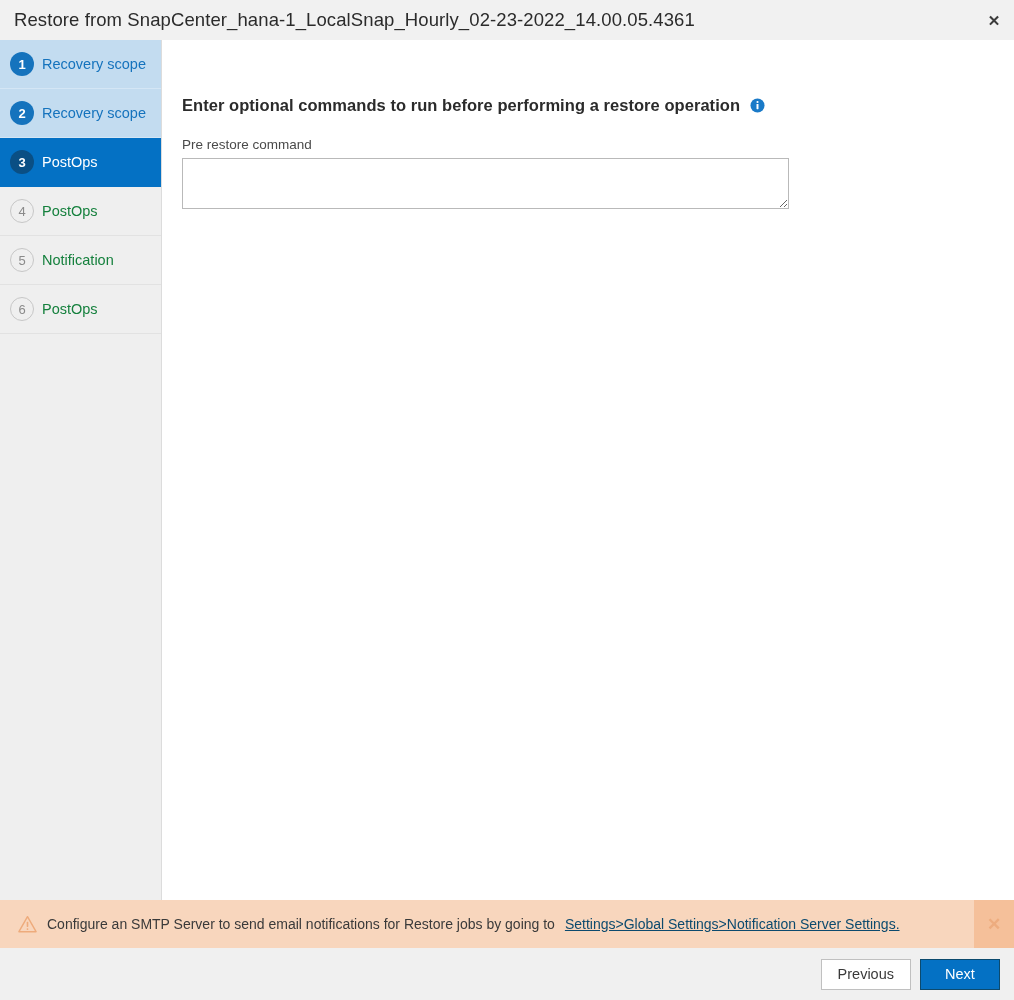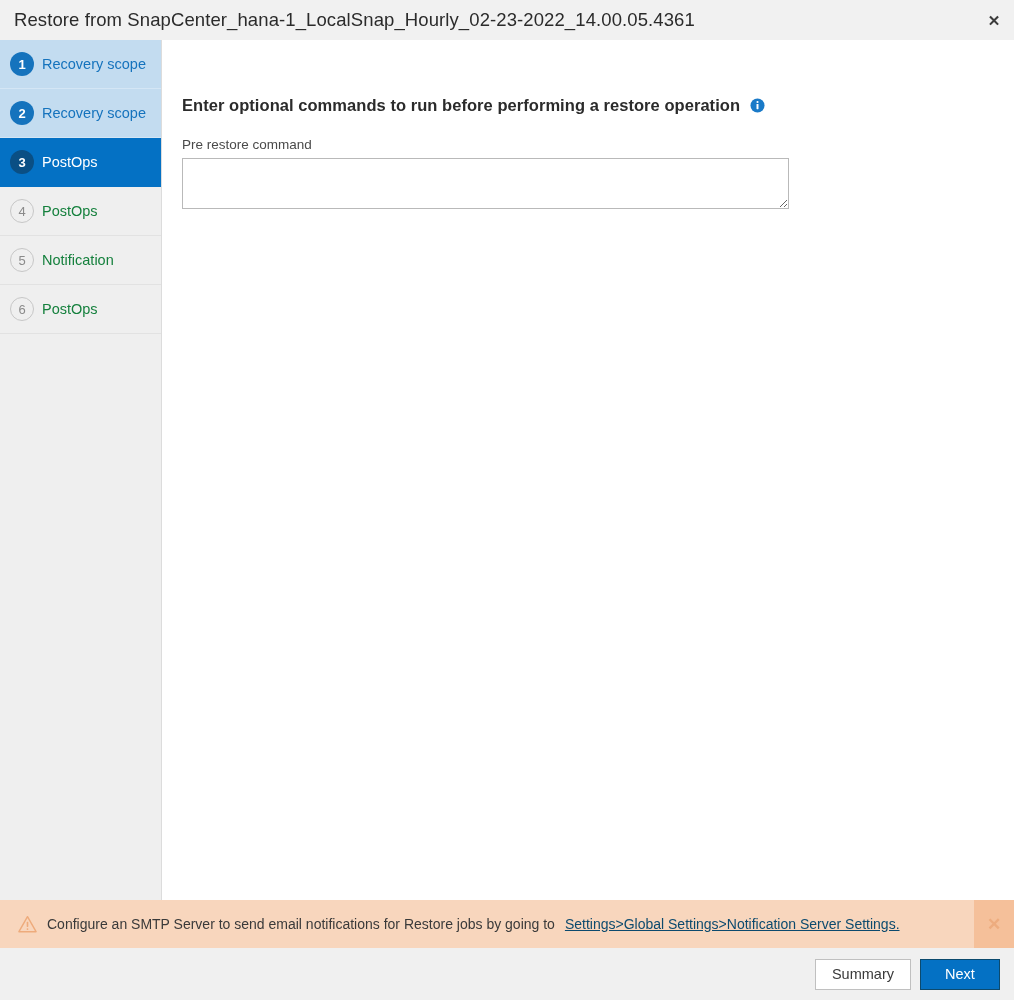--- a/index.html
+++ b/index.html
@@ -372,17 +372,17 @@
       <path d="M10 1.8 L19 17.6 L1 17.6 Z" fill="none" stroke="#eeab7c" stroke-width="1.5" stroke-linejoin="round"></path>
       <rect x="9.15" y="7.2" width="1.7" height="5.3" rx="0.6" fill="#eeab7c"></rect>
       <circle cx="10" cy="14.8" r="0.95" fill="#eeab7c"></circle>
     </svg>
     <span class="banner-text">Configure an SMTP Server to send email notifications for Restore jobs by going to</span>
     <a class="banner-link">Settings&gt;Global Settings&gt;Notification Server Settings.</a>
     <button class="banner-close">✕</button>
   </div>
 
   <div class="footer">
-    <button class="btn btn-secondary">Summary</button>
+    <button class="btn btn-secondary">Previous</button>
     <button class="btn btn-primary">Next</button>
   </div>
 
 </div>
 
 </body></html>

